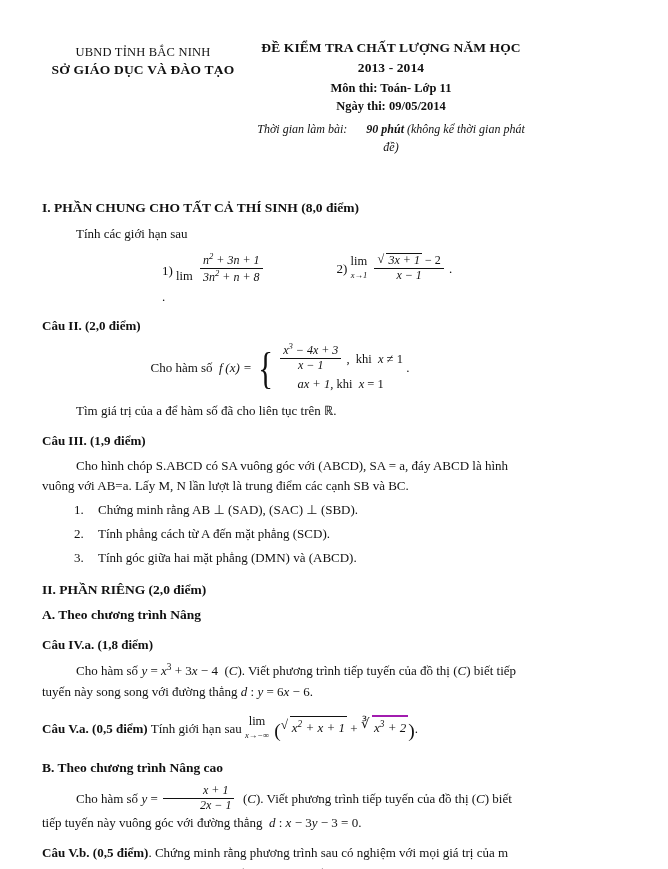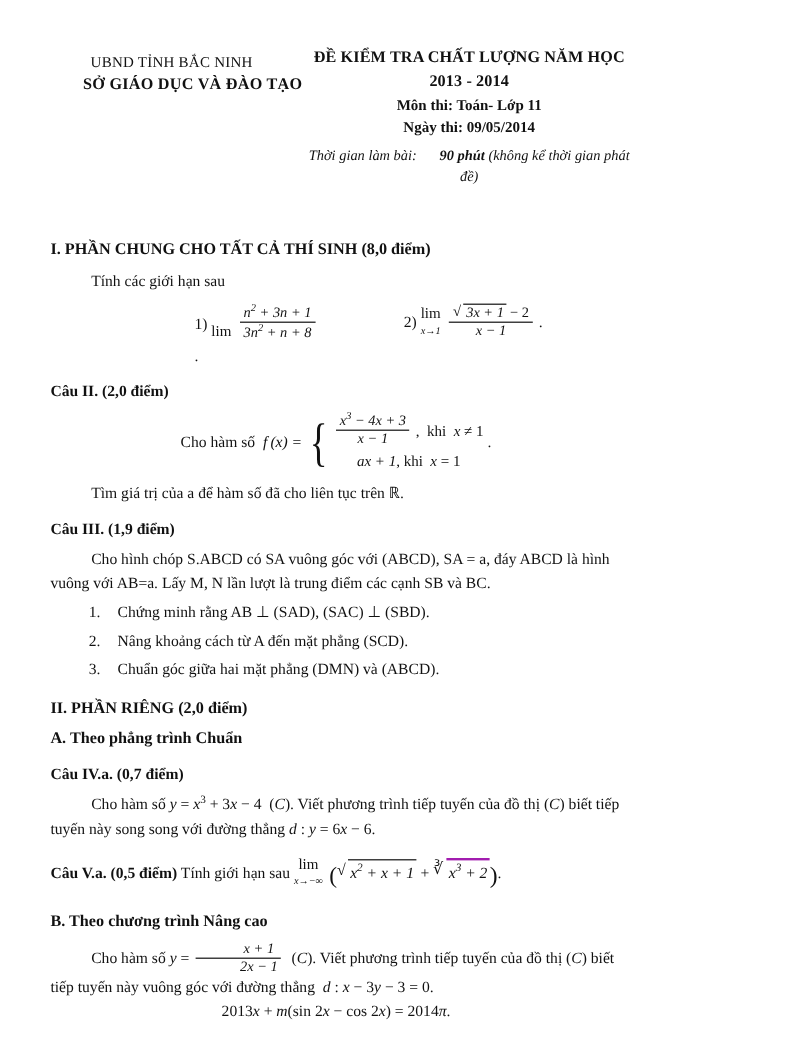--- a/index.html
+++ b/index.html
@@ -35,21 +35,20 @@
     line-height: 1.35;
   }
   .header-left .l1 {
     font-size: 12.5px;
     letter-spacing: .2px;
   }
   .header-left .l2 {
     font-size: 13.5px;
     font-weight: bold;
     letter-spacing: .2px;
-    text-align: right;
   }
   .header-right {
     flex: 1;
     text-align: center;
     line-height: 1.5;
   }
   .header-right .h1 {
     font-size: 13.5px;
     font-weight: bold;
     letter-spacing: .1px;
@@ -282,32 +281,32 @@
 
     <div class="q-title">Câu III. (1,9 điểm)</div>
     <div class="para">Cho hình chóp S.ABCD có SA vuông góc với (ABCD), SA = a, đáy ABCD là  hình vuông với AB=a. Lấy M, N lần lượt là trung điểm các cạnh SB và BC.</div>
     <ul class="numlist">
       <li>
         <span class="n">1.</span>
         <span>Chứng minh rằng  AB ⊥ (SAD), (SAC) ⊥ (SBD).</span>
       </li>
       <li>
         <span class="n">2.</span>
-        <span>Nâng khoảng cách từ A đến mặt phẳng (SCD).</span>
+        <span>Tính phẳng cách từ A đến mặt phẳng (SCD).</span>
       </li>
       <li>
         <span class="n">3.</span>
-        <span>Chuẩn  góc giữa hai mặt phẳng (DMN) và (ABCD).</span>
+        <span>Tính  góc giữa hai mặt phẳng (DMN) và (ABCD).</span>
       </li>
     </ul>
 
     <div class="sec-title">II. PHẦN RIÊNG (2,0 điểm)</div>
-    <div class="sec-title" style="margin-top:4px">A. Theo phẳng trình Chuẩn</div>
-
-    <div class="q-title">Câu IV.a. (0,7 điểm)</div>
+    <div class="sec-title" style="margin-top:4px">A. Theo chương trình Nâng</div>
+
+    <div class="q-title">Câu IV.a. (1,8 điểm)</div>
     <div class="para">
       Cho hàm số <i>y</i> = <i>x</i><sup>3</sup> + 3<i>x</i> − 4&nbsp; (<i>C</i>). Viết phương trình tiếp tuyến của đồ thị (<i>C</i>) biết tiếp tuyến
       này song song với đường thẳng <i>d</i> : <i>y</i> = 6<i>x</i> − 6.
     </div>
 
     <div class="para noindent mt10">
       <span class="inline-title">Câu V.a. (0,5 điểm)</span>
       <span>Tính giới hạn sau</span>
       <span class="lim"><span class="lb">lim</span><span class="ls">x→−∞</span></span>
       <span class="bigparen">(</span><span class="sqrt"><span class="rad math">x<sup>2</sup> + x + 1</span></span>
@@ -319,18 +318,21 @@
     <div class="para">
       Cho hàm số <i>y</i> =
       <span class="frac">
         <span class="num math">x + 1</span>
         <span class="den math">2x − 1</span>
       </span>
       &nbsp;(<i>C</i>). Viết phương trình tiếp tuyến của đồ thị (<i>C</i>) biết tiếp tuyến này
       vuông góc với đường thẳng&nbsp; <i>d</i> : <i>x</i> − 3<i>y</i> − 3 = 0.
     </div>
 
+    <div class="para noindent mt10">
+      <span class="inline-title">Câu V.b. (0,5 điểm)</span><span>. Chứng minh rằng phương trình sau có nghiệm với mọi giá trị của m</span>
+    </div>
     <div class="center">
       2013<i>x</i> + <i>m</i>(sin 2<i>x</i> − cos 2<i>x</i>) = 2014<i>π</i>.
     </div>
 
   </div>
 </div>
 
 </body></html>

